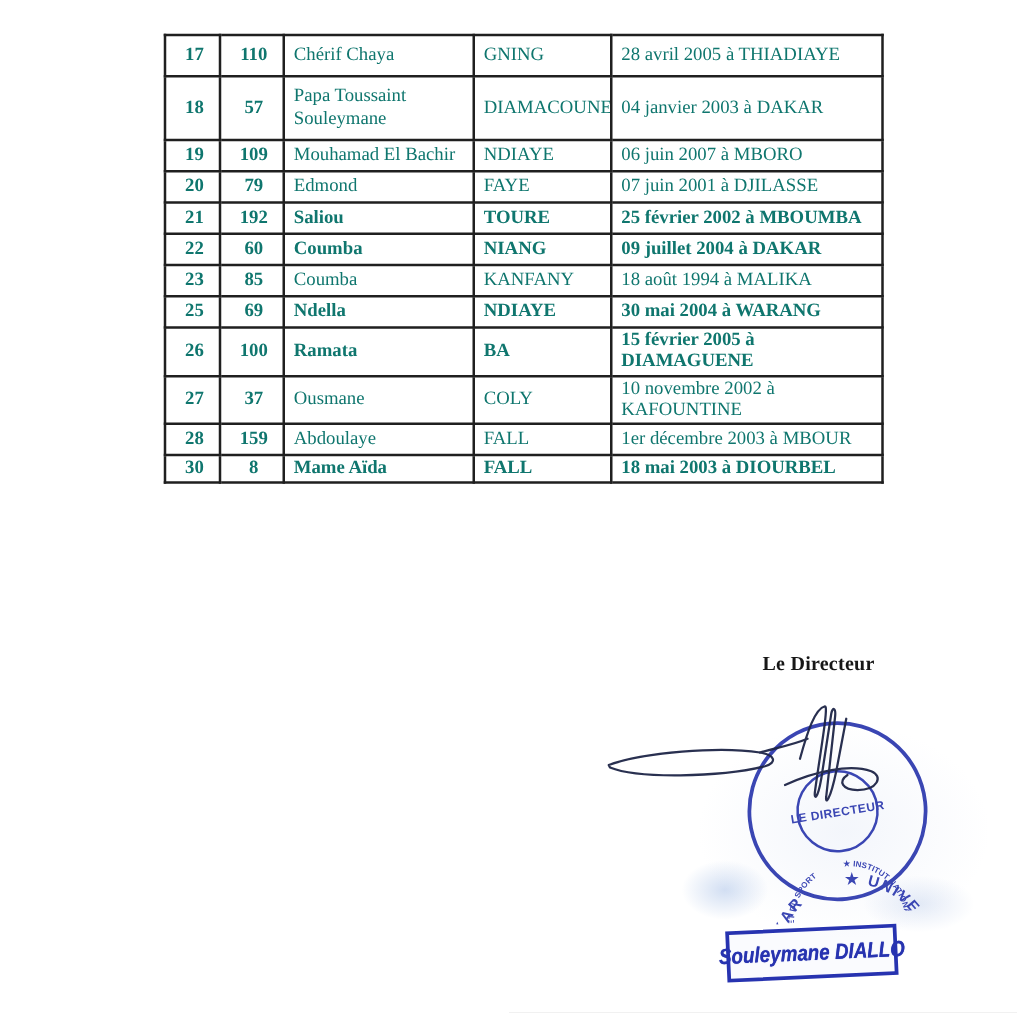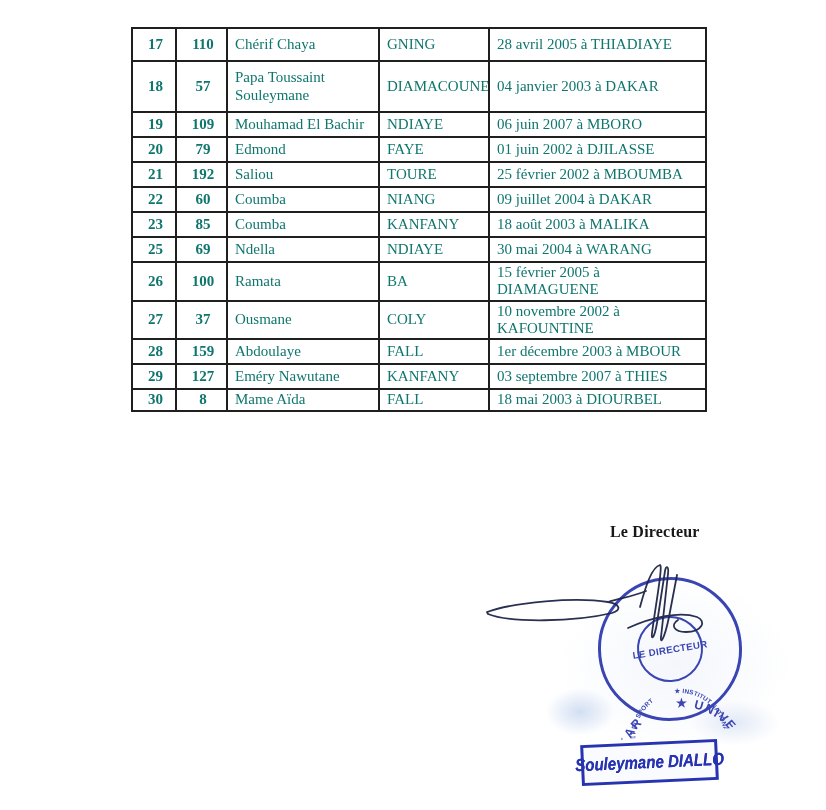--- a/index.html
+++ b/index.html
@@ -27,21 +27,21 @@
     padding: 1px 4px 1px 7px;
     line-height: 1.15;
     overflow: hidden;
     white-space: normal;
   }
   td.c-rank, td.c-num { text-align: center; font-weight: bold; padding-left: 2px; padding-right: 2px; }
   tr.h-normal { height: 25px; }
   tr.h-first  { height: 33px; }
   tr.h-double { height: 51px; }
   tr.h-last   { height: 22px; border-radius: 11px; }
-  tr.em td.c-first, tr.em td.c-last, tr.em td.c-birth { font-weight: normal; }
+  tr.em td.c-first, tr.em td.c-last, tr.em td.c-birth { font-weight: bold; }
   
   .directeur-label {
     position: absolute; left: 610px; top: 523px;
     font-size: 16px; font-weight: bold;
     letter-spacing: 0.2px;
     color: #171717;
   }
   
   .smudge { position: absolute; pointer-events: none; }
   .smudge-1 {
@@ -124,42 +124,42 @@
         <td class="c-num">109</td>
         <td class="c-first">Mouhamad El Bachir</td>
         <td class="c-last">NDIAYE</td>
         <td class="c-birth">06 juin 2007 à MBORO</td>
       </tr>
       <tr class="h-normal">
         <td class="c-rank">20</td>
         <td class="c-num">79</td>
         <td class="c-first">Edmond</td>
         <td class="c-last">FAYE</td>
-        <td class="c-birth">01 juin 2002 à DJILASSE</td>
+        <td class="c-birth">07 juin 2001 à DJILASSE</td>
       </tr>
       <tr class="h-normal em">
         <td class="c-rank">21</td>
         <td class="c-num">192</td>
         <td class="c-first">Saliou</td>
         <td class="c-last">TOURE</td>
         <td class="c-birth">25 février 2002 à MBOUMBA</td>
       </tr>
       <tr class="h-normal em">
         <td class="c-rank">22</td>
         <td class="c-num">60</td>
         <td class="c-first">Coumba</td>
         <td class="c-last">NIANG</td>
         <td class="c-birth">09 juillet 2004 à DAKAR</td>
       </tr>
       <tr class="h-normal">
         <td class="c-rank">23</td>
         <td class="c-num">85</td>
         <td class="c-first">Coumba</td>
         <td class="c-last">KANFANY</td>
-        <td class="c-birth">18 août 2003 à MALIKA</td>
+        <td class="c-birth">18 août 1994 à MALIKA</td>
       </tr>
       <tr class="h-normal em">
         <td class="c-rank">25</td>
         <td class="c-num">69</td>
         <td class="c-first">Ndella</td>
         <td class="c-last">NDIAYE</td>
         <td class="c-birth">30 mai 2004 à WARANG</td>
       </tr>
       <tr class="h-normal em">
         <td class="c-rank">26</td>
@@ -174,27 +174,20 @@
         <td class="c-first">Ousmane</td>
         <td class="c-last">COLY</td>
         <td class="c-birth">10 novembre 2002 à KAFOUNTINE</td>
       </tr>
       <tr class="h-normal">
         <td class="c-rank">28</td>
         <td class="c-num">159</td>
         <td class="c-first">Abdoulaye</td>
         <td class="c-last">FALL</td>
         <td class="c-birth">1er décembre 2003 à MBOUR</td>
-      </tr>
-      <tr class="h-normal">
-        <td class="c-rank">29</td>
-        <td class="c-num">127</td>
-        <td class="c-first">Eméry Nawutane</td>
-        <td class="c-last">KANFANY</td>
-        <td class="c-birth">03 septembre 2007 à THIES</td>
       </tr>
       <tr class="h-last em">
         <td class="c-rank">30</td>
         <td class="c-num">8</td>
         <td class="c-first">Mame Aïda</td>
         <td class="c-last">FALL</td>
         <td class="c-birth">18 mai 2003 à DIOURBEL</td>
       </tr>
     </tbody>
   </table>

